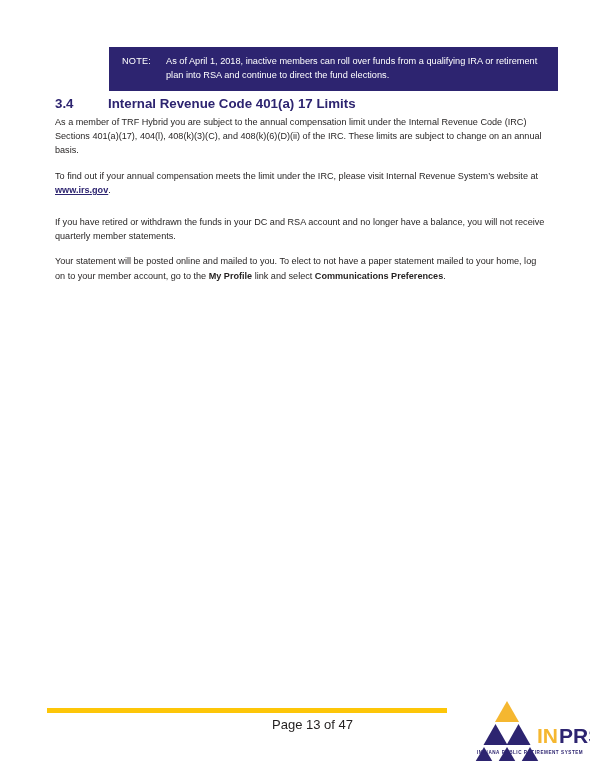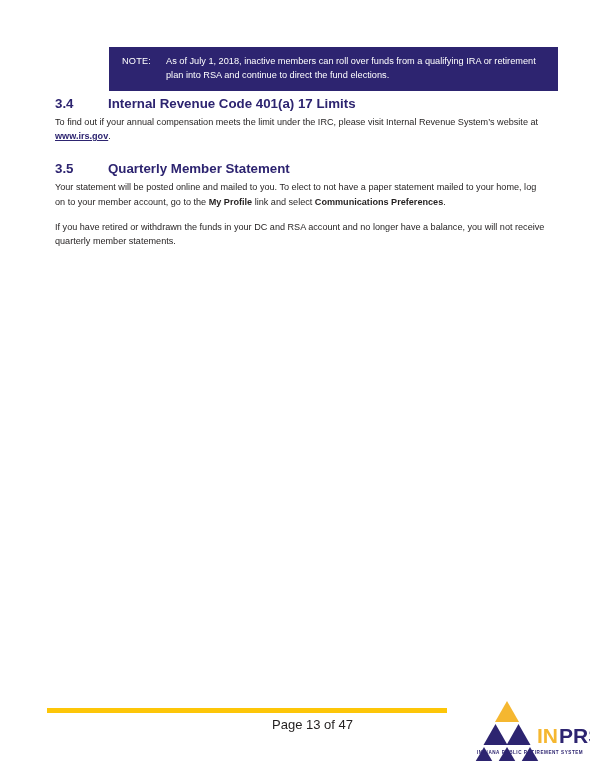--- a/index.html
+++ b/index.html
@@ -141,40 +141,37 @@
   }
   .logo svg { display: block; }
 </style>
 </head>
 <body>
 
 <div class="page">
 
   <div class="note-box">
     <span class="note-label">NOTE:</span>
-    <span class="note-text">As of July 1, 2018, inactive members can roll over funds from a qualifying IRA or retirement plan into RSA and continue to direct the fund elections.</span>
+    <span class="note-text">As of April 1, 2018, inactive members can roll over funds from a qualifying IRA or retirement plan into RSA and continue to direct the fund elections.</span>
   </div>
 
   <div class="content">
 
     <div class="heading-block first">
       <h2 class="section-heading">
         <span class="num">3.4</span>
         <span class="ttl">Internal Revenue Code 401(a) 17 Limits</span>
       </h2>
+      <p class="body-text">As a member of TRF Hybrid you are subject to the annual compensation limit under the Internal Revenue Code (IRC) Sections 401(a)(17), 404(l), 408(k)(3)(C), and 408(k)(6)(D)(ii) of the IRC. These limits are subject to change on an annual basis.</p>
       <p class="body-text">To find out if your annual compensation meets the limit under the IRC, please visit Internal Revenue System’s website at <a class="doc-link" href="#">www.irs.gov</a>.</p>
     </div>
 
     <div class="heading-block">
-      <h2 class="section-heading">
-        <span class="num">3.5</span>
-        <span class="ttl">Quarterly Member Statement</span>
-      </h2>
+      <p class="body-text">If you have retired or withdrawn the funds in your DC and RSA account and no longer have a balance, you will not receive quarterly member statements.</p>
       <p class="body-text">Your statement will be posted online and mailed to you. To elect to not have a paper statement mailed to your home, log on to your member account, go to the <b class="inline-bold">My Profile</b> link and select <b class="inline-bold">Communications Preferences</b>.</p>
-      <p class="body-text">If you have retired or withdrawn the funds in your DC and RSA account and no longer have a balance, you will not receive quarterly member statements.</p>
     </div>
 
   </div>
 
   <div class="footer-rule"></div>
 
 
   <div class="footer-page">Page 13 of 47</div>
 
   <div class="logo">

